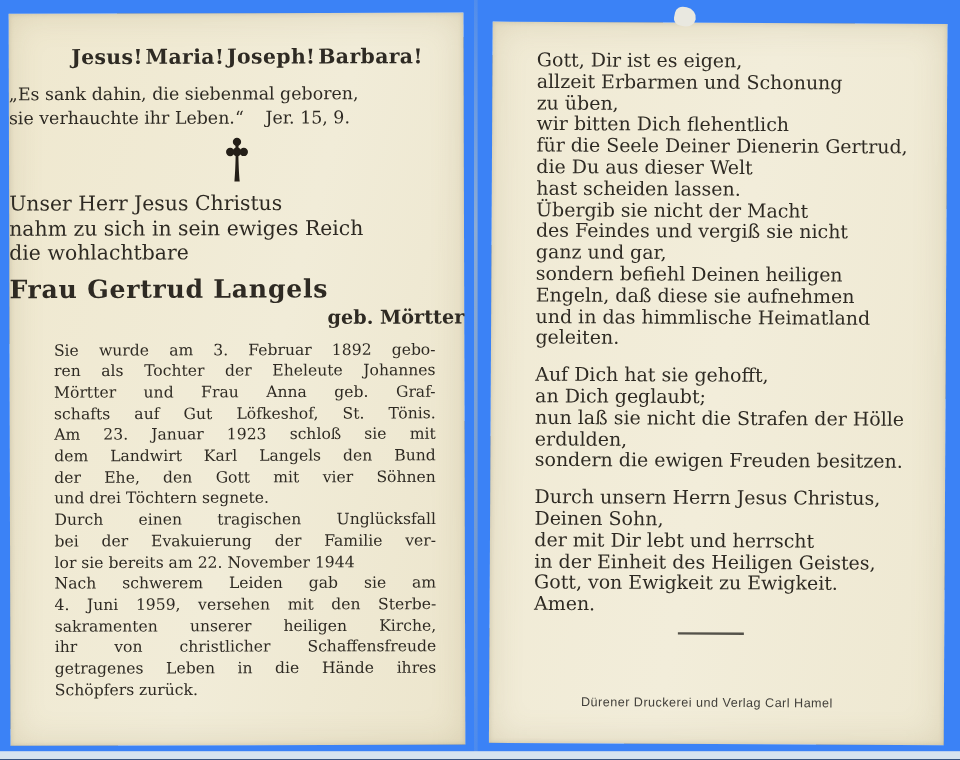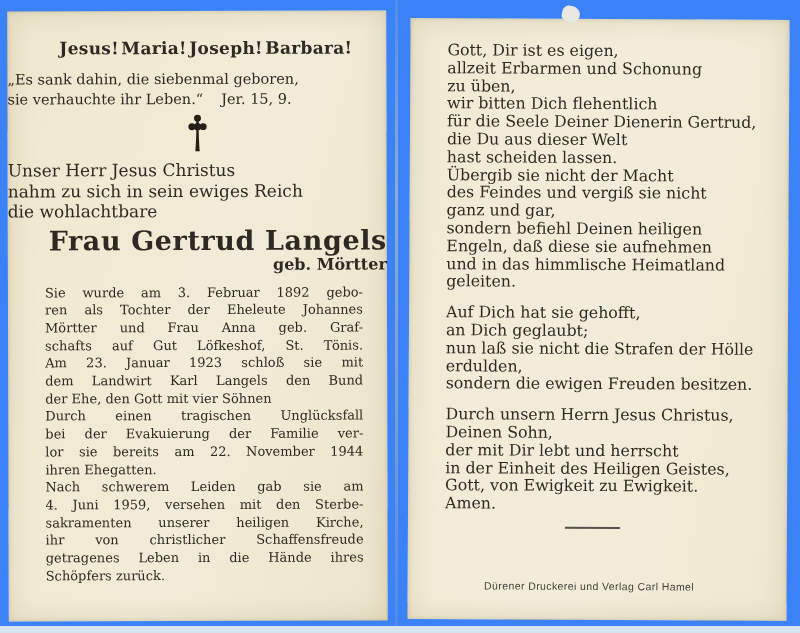--- a/index.html
+++ b/index.html
@@ -19,21 +19,21 @@
          border-radius:45% 60% 55% 40%;transform:rotate(12deg);}
 
   
   .invocation{margin:26px 34px 0 52px;display:flex;justify-content:space-between;
               font-weight:bold;font-size:17px;line-height:22px;letter-spacing:.3px;}
   .quote{margin-top:10px;text-align:left;font-size:14.5px;line-height:20px;}
   .quote .cite{margin-left:18px;}
   .cross{margin-top:4px;text-align:center;height:44px;}
   .cross svg{display:inline-block;}
   .intro{margin-top:3px;text-align:left;font-size:17px;line-height:20.5px;}
-  .deceased{margin:6px 0 0 0;text-align:right;font-size:27px;line-height:26px;
+  .deceased{margin:6px 0 0 0;text-align:left;font-size:21px;line-height:26px;
             font-weight:bold;letter-spacing:.6px;}
   .maiden{margin-top:1px;text-align:right;font-size:16px;line-height:20px;font-weight:bold;}
   .bio{margin:9px 24px 0 37px;font-size:13px;line-height:17.7px;}
   .bio-para .tl{text-align:justify;text-align-last:justify;}
   .bio-para .tl:last-child{text-align-last:left;}
 
   
   .prayer{margin:23px 20px 0 37px;font-size:15.8px;line-height:17.8px;}
   .stanza{margin-bottom:13px;}
   .stanza:last-child{margin-bottom:0;}
@@ -91,26 +91,26 @@
 
     <div class="bio">
       <div class="bio-para">
           <div class="tl">Sie wurde am 3. Februar 1892 gebo-</div>
           <div class="tl">ren als Tochter der Eheleute Johannes</div>
           <div class="tl">Mörtter und Frau Anna geb. Graf-</div>
           <div class="tl">schafts auf Gut Löfkeshof, St. Tönis.</div>
           <div class="tl">Am 23. Januar 1923 schloß sie mit</div>
           <div class="tl">dem Landwirt Karl Langels den Bund</div>
           <div class="tl">der Ehe, den Gott mit vier Söhnen</div>
+          <div class="tl">und drei Töchtern segnete.</div>
         </div>
       <div class="bio-para">
           <div class="tl">Durch einen tragischen Unglücksfall</div>
           <div class="tl">bei der Evakuierung der Familie ver-</div>
           <div class="tl">lor sie bereits am 22. November 1944</div>
-          <div class="tl">ihren Ehegatten.</div>
         </div>
       <div class="bio-para">
           <div class="tl">Nach schwerem Leiden gab sie am</div>
           <div class="tl">4. Juni 1959, versehen mit den Sterbe-</div>
           <div class="tl">sakramenten unserer heiligen Kirche,</div>
           <div class="tl">ihr von christlicher Schaffensfreude</div>
           <div class="tl">getragenes Leben in die Hände ihres</div>
           <div class="tl">Schöpfers zurück.</div>
         </div>
     </div>

